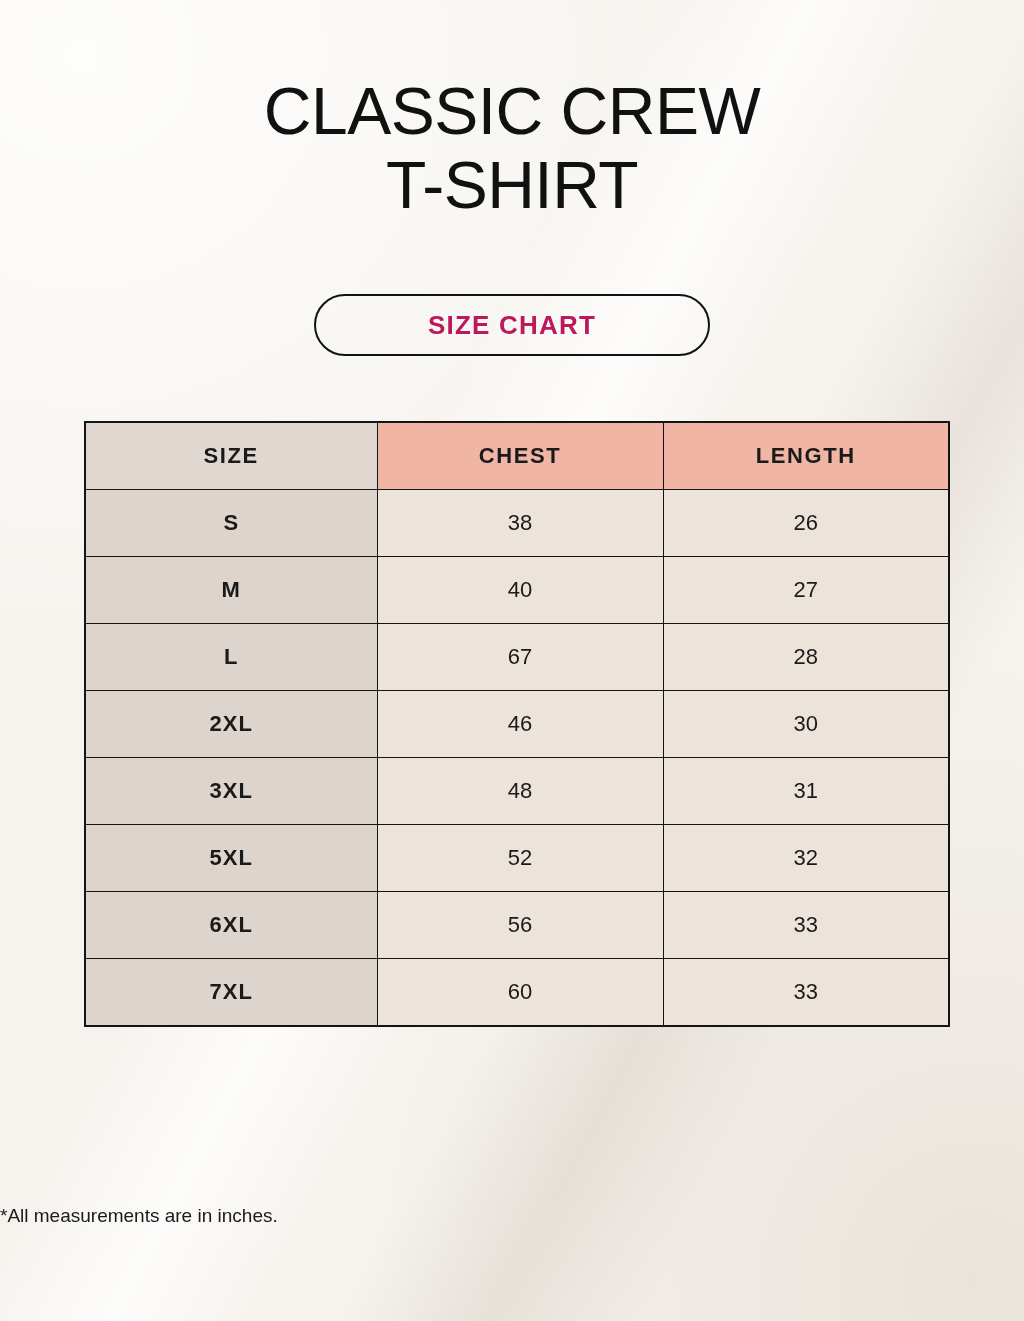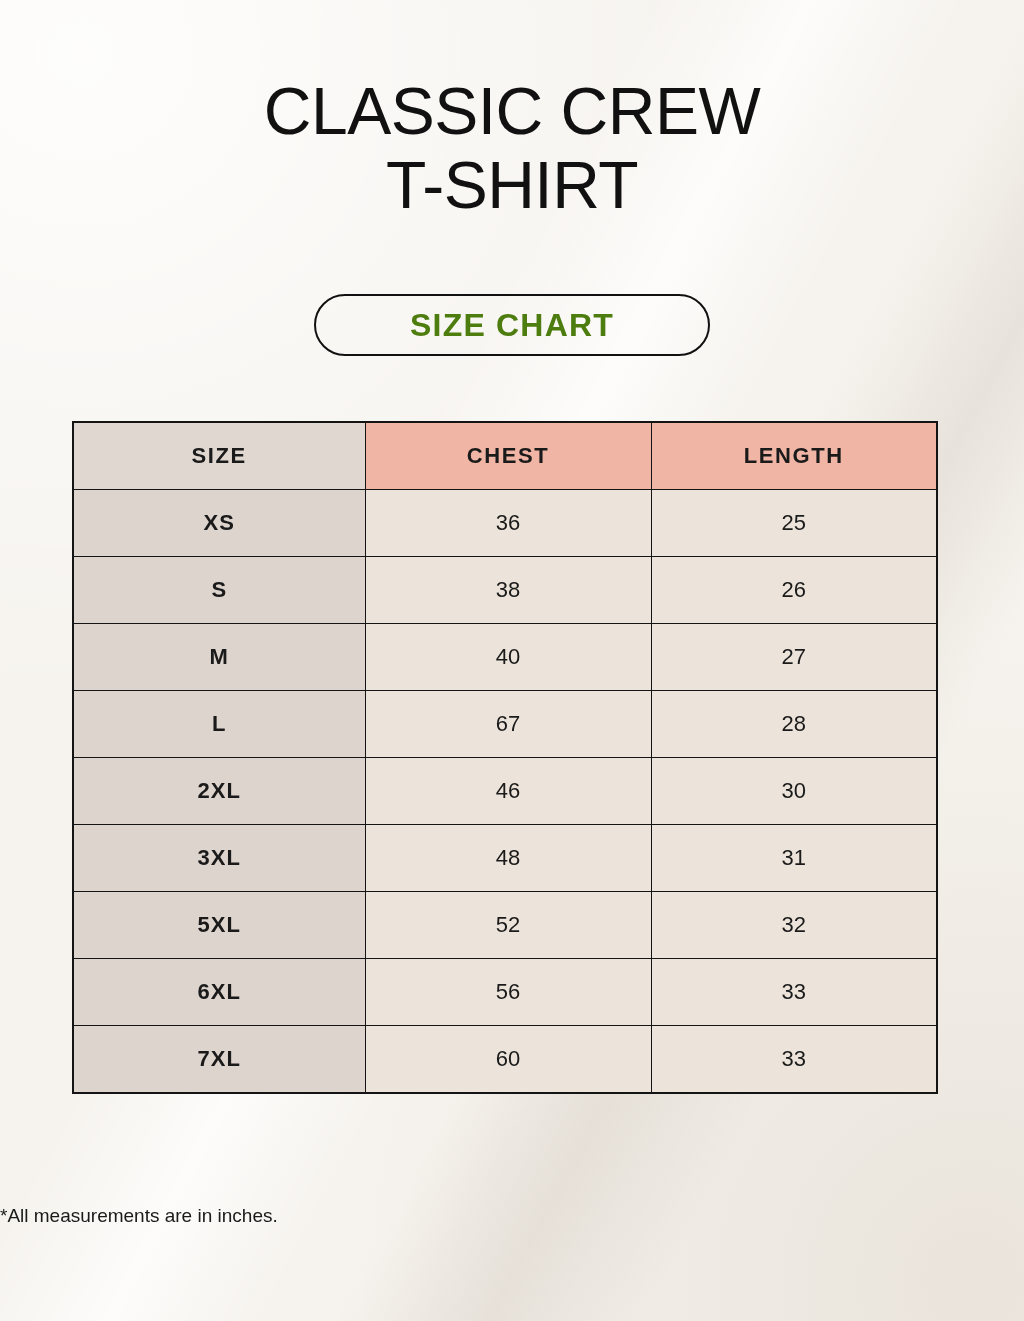--- a/index.html
+++ b/index.html
@@ -55,29 +55,29 @@
     height: 62px;
     border: 2px solid #111111;
     border-radius: 31px;
     display: flex;
     align-items: center;
     justify-content: center;
     box-sizing: border-box;
     background: transparent;
   }
   .badge span {
-    font-size: 32px;
+    font-size: 26px;
     letter-spacing: 1.2px;
     font-weight: 600;
-    color: #4d7c0f;
+    color: #be185d;
   }
   .table-wrap {
     position: absolute;
     top: 421px;
-    left: 72px;
+    left: 84px;
     width: 864px;
   }
   table.size-table {
     border-collapse: collapse;
     width: 864px;
     table-layout: fixed;
     border: 2px solid #141414;
   }
   table.size-table th,
   table.size-table td {
@@ -147,25 +147,20 @@
       </colgroup>
       <thead>
         <tr>
           <th class="h-size">SIZE</th>
           <th class="h-meas">CHEST</th>
           <th class="h-meas">LENGTH</th>
         </tr>
       </thead>
       <tbody>
         <tr>
-          <td class="cell-size">XS</td>
-          <td class="cell-val">36</td>
-          <td class="cell-val">25</td>
-        </tr>
-        <tr>
           <td class="cell-size">S</td>
           <td class="cell-val">38</td>
           <td class="cell-val">26</td>
         </tr>
         <tr>
           <td class="cell-size">M</td>
           <td class="cell-val">40</td>
           <td class="cell-val">27</td>
         </tr>
         <tr>

